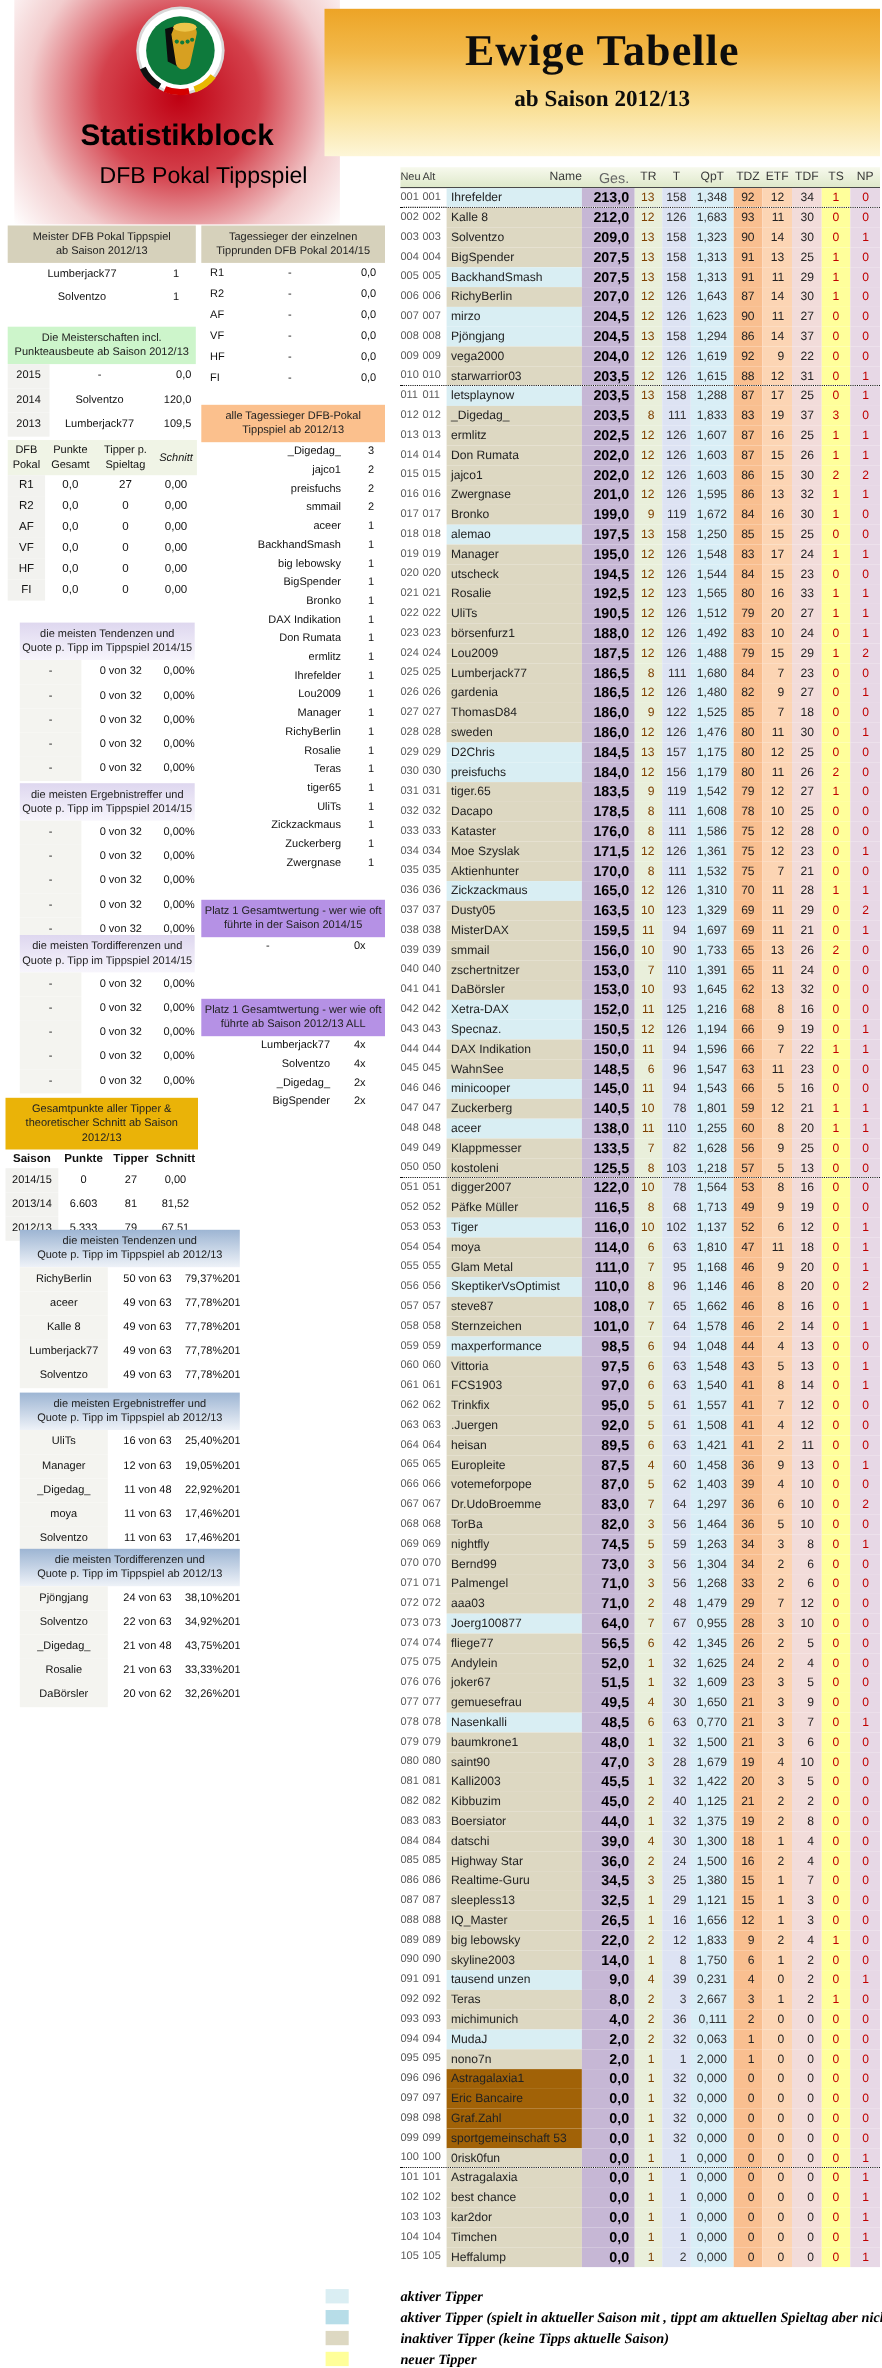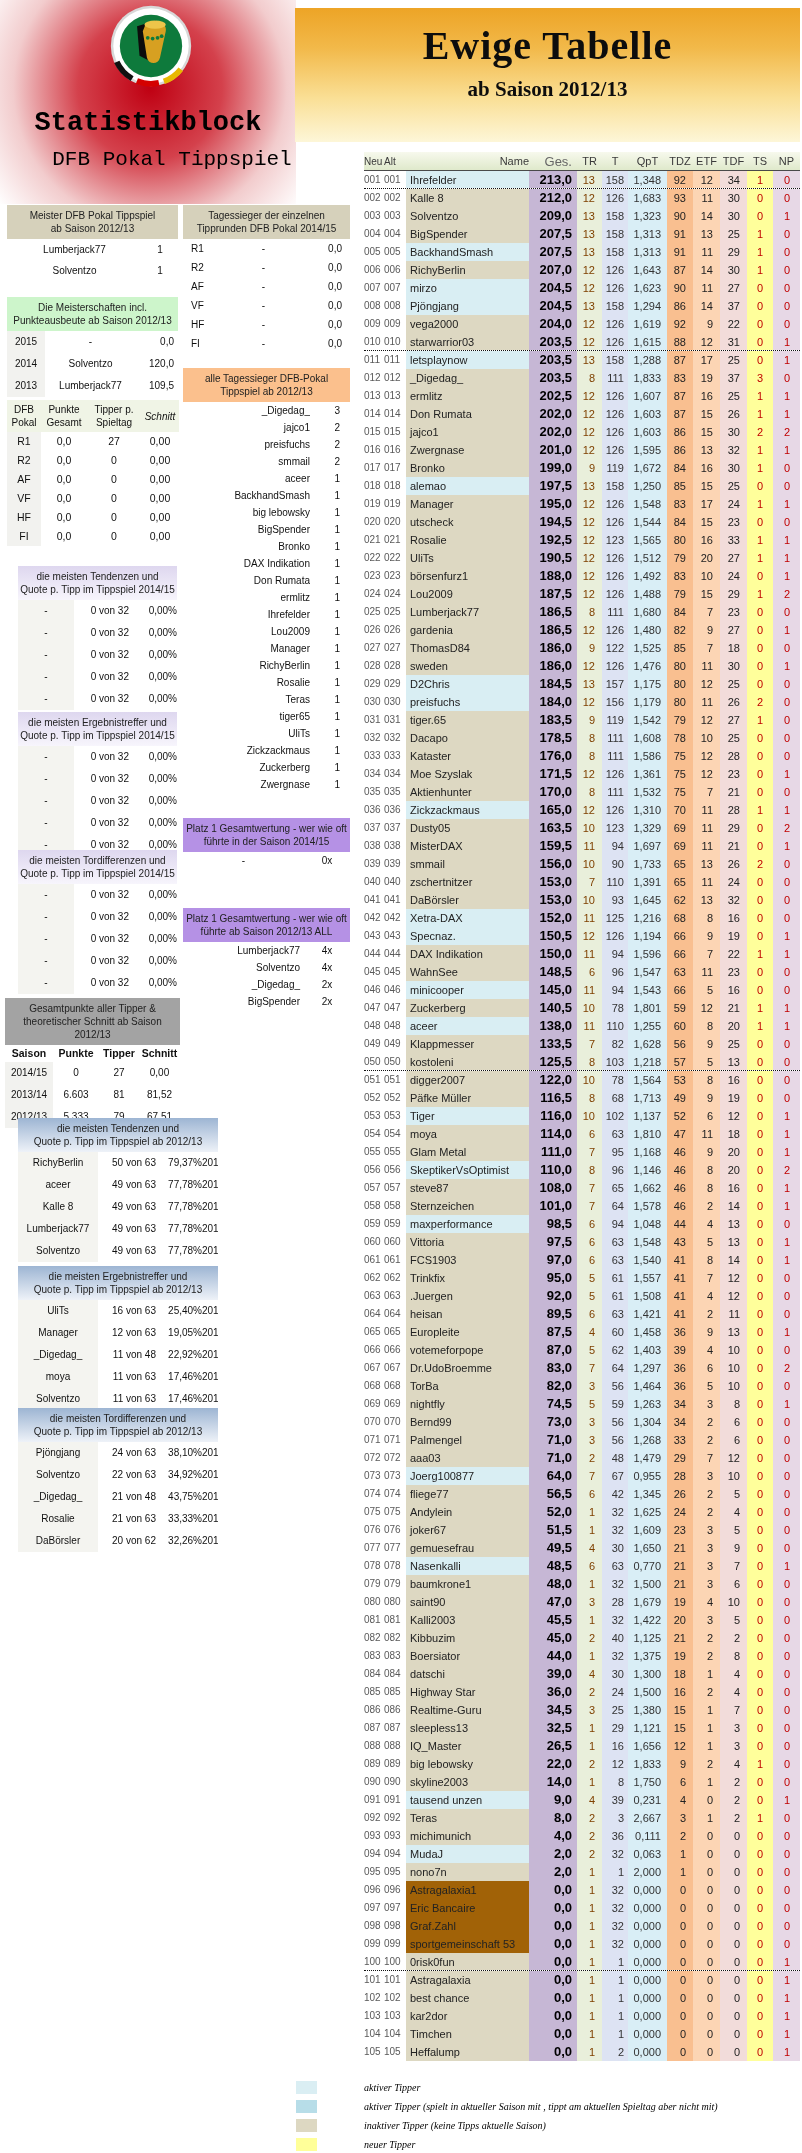--- a/index.html
+++ b/index.html
@@ -1,35 +1,35 @@
 <!DOCTYPE html>
 <html><head>
 <meta charset="utf-8">
 <style>
   html,body{margin:0;padding:0;}
   body{width:802px;height:2153px;position:relative;background:#fff;
        font-family:"Liberation Sans","DejaVu Sans",sans-serif;overflow:hidden;}
 
   
-  #left-header{position:absolute;left:0;top:0;width:296px;height:204px;
+  #left-header{position:absolute;left:13px;top:0;width:296px;height:204px;
     background:radial-gradient(circle 190px at 150px 88px,#bf0012 0%,#d4414c 38%,#f2cccd 72%,#ffffff 100%);
-    text-align:center;font-family:Liberation Mono, monospace;}
+    text-align:center;}
   #logo{position:absolute;left:110px;top:5px;}
   #left-title{position:absolute;left:0;top:108px;width:296px;font-size:27px;font-weight:bold;color:#000;}
   #left-subtitle{position:absolute;left:0;top:148px;width:344px;font-size:21px;color:#000;}
 
   
   .bx{position:absolute;font-size:10px;color:#111;}
   .bx-head{white-space:pre-line;text-align:center;font-size:10px;line-height:13px;padding:4px 2px;color:#222;}
   .hd-tan{background:#d6d1bb;}
   .hd-green{background:#cdf5cb;}
   .hd-lav{background:linear-gradient(#ded7ef,#f7f5fc);}
   .hd-orange{background:#fbc08d;}
   .hd-purple{background:#b591e5;}
-  .hd-cyan{background:#a3a3a3;}
+  .hd-cyan{background:#eab308;}
   .hd-blue{background:linear-gradient(#9db5d3,#eef2f8);}
   .bx-row,.bx-cols{display:grid;}
   .bx-row span,.bx-cols span{overflow:hidden;white-space:pre-line;}
   .bx-cols{text-align:center;}
 
   #box-meister{left:7px;top:205px;width:171px;}
   #box-meister .bx-row{grid-template-columns:1fr 36px;line-height:21px;}
   #box-meister .bx-row span:nth-child(1){text-align:center;}
   #box-meister .bx-row span:nth-child(2){text-align:center;}
 
@@ -121,22 +121,22 @@
   .t-head .c-tr,.t-head .c-t,.t-head .c-qpt,.t-head .c-tdz,.t-head .c-etf,
   .t-head .c-tdf,.t-head .c-ts,.t-head .c-np{text-align:center;padding:0;}
   .st-a{background:#d9eef3;}
   .st-i{background:#ddd8c2;}
   .st-n{background:#a16207;}
 
   
   #legend{position:absolute;left:296px;top:2078px;}
   .lg-row{display:flex;height:19px;align-items:center;}
   .lg-sw{width:21px;height:13px;margin-right:47px;}
-  .lg-tx{font-family:"Liberation Serif","DejaVu Serif",serif;font-style:italic;font-weight:normal;
-    font-size:10px;color:#000;white-space:nowrap;}
+  .lg-tx{font-family:"Liberation Serif","DejaVu Serif",serif;font-style:italic;font-weight:bold;
+    font-size:13px;color:#000;white-space:nowrap;}
 </style>
 </head>
 <body>
 
 <div id="left-header">
   <div id="logo">
     <svg width="82" height="82" viewBox="0 0 100 100">
       <circle cx="50" cy="50" r="49" fill="#d8d8d8"></circle>
       <circle cx="50" cy="50" r="46" fill="#ffffff"></circle>
       <circle cx="50" cy="50" r="38" fill="#0e7a3c"></circle>

